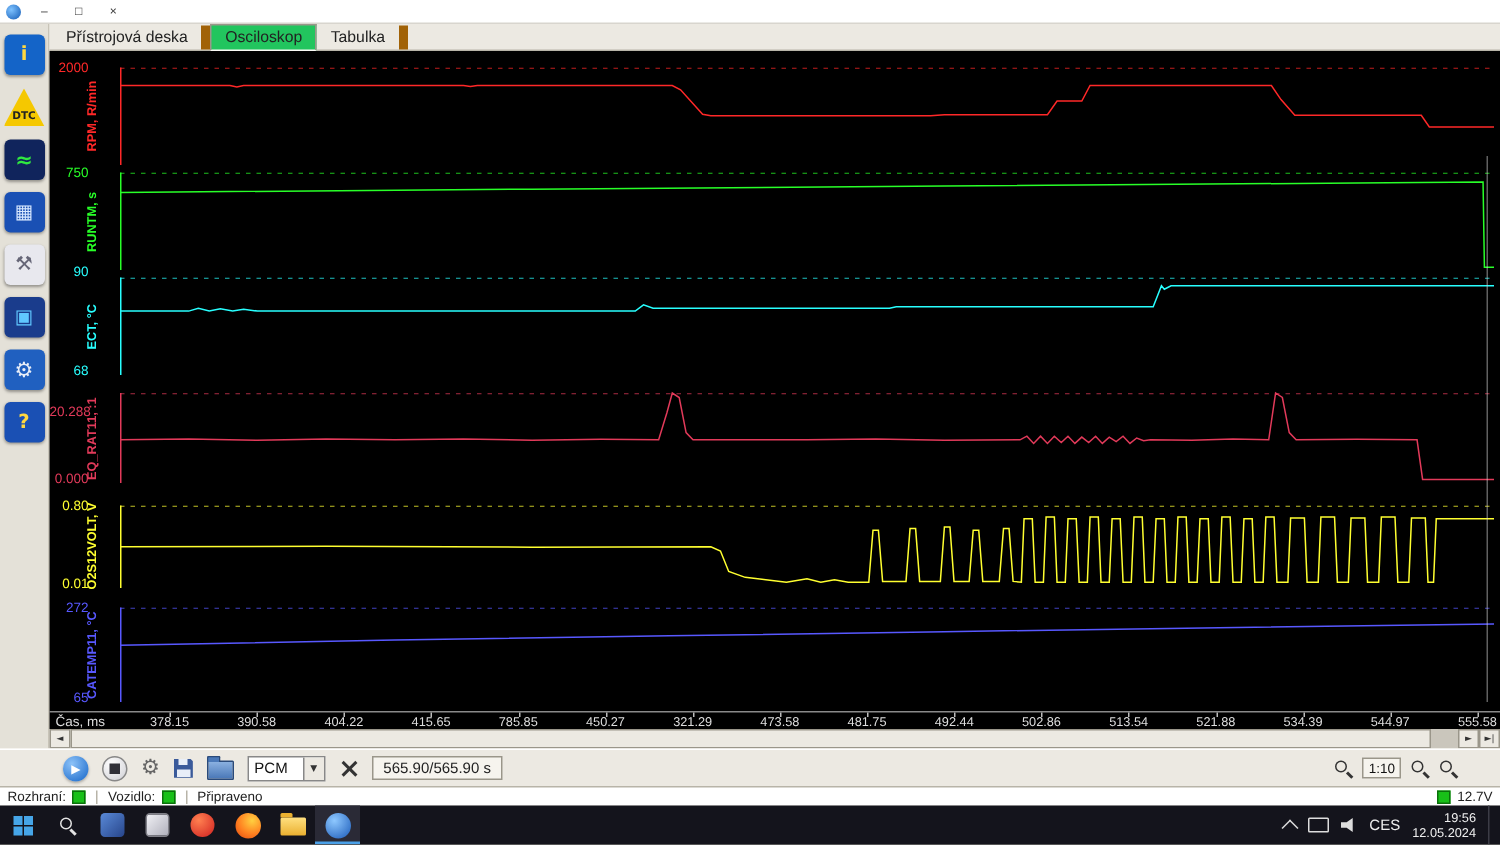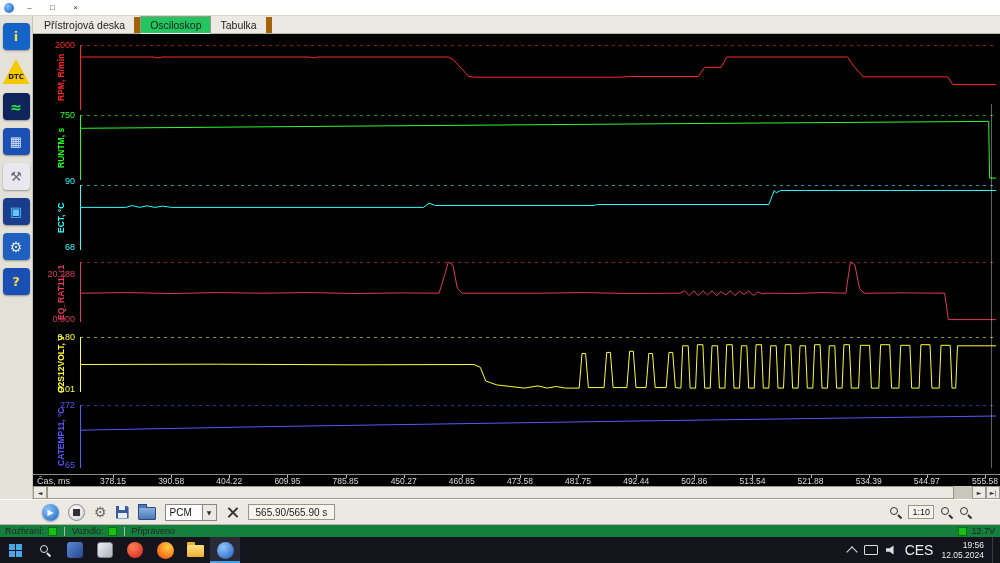--- a/index.html
+++ b/index.html
@@ -14,21 +14,21 @@
   .sidebar{position:absolute;left:0;top:16px;width:33px;height:483px;background:#e4e1d8;border-right:1px solid #c8c4b8;display:flex;flex-direction:column;align-items:center;padding-top:7px;box-sizing:border-box;gap:8px;}
   .side-ico{width:27px;height:27px;border-radius:4px;display:flex;align-items:center;justify-content:center;font-family:"DejaVu Sans",sans-serif;font-weight:bold;box-shadow:0 1px 2px rgba(0,0,0,.35);cursor:pointer;flex:0 0 auto;}
   .side-ico.triangle{clip-path:polygon(50% 4%,100% 96%,0 96%);border-radius:0;box-shadow:none;align-items:flex-end;padding-bottom:4px;box-sizing:border-box;}
   
   .tabbar{position:absolute;left:33px;top:16px;width:967px;height:18px;background:#ece9e2;border-bottom:1px solid #b8b4a8;display:flex;align-items:flex-end;padding-left:2px;box-sizing:border-box;}
   .tab{font-size:10.5px;color:#222;padding:2px 9px;border-right:6px solid #a16207;cursor:pointer;white-space:nowrap;}
   .tab.active{background:#22c55e;border:1px solid #9a968a;border-bottom:1px solid #fbfaf6;margin-bottom:-1px;}
   
   .scope{position:absolute;left:33px;top:34px;width:967px;height:452px;background:#000;}
   #plot{position:absolute;left:47px;top:10px;}
-  .ch-max,.ch-min{position:absolute;left:0;width:42px;text-align:right;font-size:9px;line-height:9px;}
+  .ch-max,.ch-min{position:absolute;left:0;width:26px;text-align:right;font-size:9px;line-height:9px;}
   .ch-name{position:absolute;left:22px;width:12px;font-size:8.5px;font-weight:bold;writing-mode:vertical-rl;transform:rotate(180deg);display:flex;align-items:center;justify-content:center;white-space:nowrap;}
   .xaxis{position:absolute;left:0;top:440px;width:967px;height:12px;border-top:1px solid #8a8a8a;box-sizing:border-box;}
   .xlabel{position:absolute;left:4px;top:1px;font-size:9px;color:#ddd;}
   .xtick{position:absolute;top:1px;width:44px;text-align:center;font-size:8.5px;color:#ddd;}
   .xtick::before{content:"";position:absolute;left:50%;top:-1px;width:1px;height:3px;background:#bbb;}
   
   .hscroll{position:absolute;left:33px;top:486px;width:967px;height:13px;background:#cac6bc;display:flex;}
   .sbtn{width:14px;height:13px;background:#ece9e2;border:1px solid #9a968a;box-sizing:border-box;font-size:6px;display:flex;align-items:center;justify-content:center;color:#333;font-family:"DejaVu Sans",sans-serif;cursor:pointer;flex:0 0 auto;}
   .strack{flex:1;position:relative;background:#cac6bc;}
   .sthumb{position:absolute;left:0;top:0;height:13px;width:98%;background:#ece9e2;border:1px solid #9a968a;box-sizing:border-box;cursor:pointer;}
@@ -50,21 +50,21 @@
   .xmark::before,.xmark::after{content:"";position:absolute;left:6px;top:0;width:2px;height:13px;background:#333;}
   .xmark::before{transform:rotate(45deg);}
   .xmark::after{transform:rotate(-45deg);}
   .time-display{height:16px;border:1px solid #9a968a;background:#f6f4ee;font-size:10px;padding:0 7px;color:#222;display:flex;align-items:center;box-sizing:border-box;}
   .tb-right{margin-left:auto;display:flex;align-items:center;gap:6px;padding-right:28px;}
   .mag{position:relative;width:13px;height:13px;cursor:pointer;}
   .mag::before{content:"";position:absolute;left:1px;top:1px;width:8px;height:8px;border:1.6px solid #333;border-radius:50%;box-sizing:border-box;}
   .mag::after{content:"";position:absolute;left:8.5px;top:8.5px;width:5px;height:2px;background:#333;transform:rotate(45deg);transform-origin:0 50%;}
   .ratio{height:14px;border:1px solid #9a968a;background:#f6f4ee;font-size:9px;padding:0 3px;display:flex;align-items:center;box-sizing:border-box;color:#111;}
   
-  .statusbar{position:absolute;left:0;top:524px;width:1000px;height:13px;background:#15803d;border-top:1px solid #b8b4a8;display:flex;align-items:center;font-size:9px;color:#222;padding:0 5px;box-sizing:border-box;gap:4px;}
+  .statusbar{position:absolute;left:0;top:524px;width:1000px;height:13px;background:#ffffff;border-top:1px solid #b8b4a8;display:flex;align-items:center;font-size:9px;color:#222;padding:0 5px;box-sizing:border-box;gap:4px;}
   .gsq{width:9px;height:9px;background:#18c018;border:1px solid #0a700a;box-sizing:border-box;flex:0 0 auto;}
   .sb-sep{width:1px;height:9px;background:#b8b4a8;margin:0 3px;}
   .sb-spacer{flex:1;}
   
   .taskbar{position:absolute;left:0;top:537px;width:1000px;height:26px;background:#14141c;display:flex;align-items:center;color:#eee;}
   .tb-slot{width:30px;height:26px;display:flex;align-items:center;justify-content:center;cursor:pointer;flex:0 0 auto;}
   .tb-slot.active{background:#2a2a36;box-shadow:inset 0 -2px 0 #4aa0e8;}
   .winlogo{display:grid;grid-template-columns:6px 6px;grid-template-rows:6px 6px;gap:1px;}
   .winlogo div{background:#46a6e8;}
   .search-ico{position:relative;width:13px;height:13px;}
@@ -74,21 +74,21 @@
   .i-graybox{width:16px;height:16px;border-radius:3px;background:linear-gradient(135deg,#f0f0f4,#b0b0bc);border:1px solid #808088;box-sizing:border-box;}
   .i-redcircle{width:16px;height:16px;border-radius:50%;background:radial-gradient(circle at 35% 30%,#ff8050,#d02020);}
   .i-firefox{width:17px;height:17px;border-radius:50%;background:radial-gradient(circle at 65% 30%,#ffd040,#ff8020 55%,#e04810);}
   .i-folder{width:17px;height:12px;background:linear-gradient(#ffe080,#eab030);border-radius:1px;position:relative;margin-top:2px;}
   .i-folder::before{content:"";position:absolute;top:-3px;left:0;width:8px;height:3px;background:#eab030;border-radius:1px 1px 0 0;}
   .i-forscan{width:17px;height:17px;border-radius:50%;background:radial-gradient(circle at 35% 30%,#8ec8ff,#1a5ab8);}
   .tray{margin-left:auto;display:flex;align-items:center;gap:8px;padding-right:3px;}
   .chev{width:7px;height:7px;border-top:1.5px solid #ddd;border-right:1.5px solid #ddd;transform:rotate(-45deg);margin-top:3px;cursor:pointer;}
   .disp-ico{width:12px;height:8px;border:1px solid #ddd;border-radius:1px;cursor:pointer;}
   .spk-ico{width:11px;height:10px;background:#ddd;clip-path:polygon(0 32%,35% 32%,72% 4%,72% 96%,35% 68%,0 68%);cursor:pointer;}
-  .lang{font-size:14px;cursor:pointer;}
+  .lang{font-size:10px;cursor:pointer;}
   .clock{display:flex;flex-direction:column;align-items:flex-end;font-size:8.5px;line-height:1.2;cursor:pointer;}
   .sliver{width:5px;height:26px;border-left:1px solid #3c3c46;box-sizing:border-box;cursor:pointer;}
 </style>
 </head>
 <body>
 
 <div id="app">
 
   <div class="titlebar">
     <span class="app-ico"></span>
@@ -155,24 +155,24 @@
         <span class="ch-max" style="top: 367px; color: rgb(88, 88, 255);">272</span>
         <span class="ch-min" style="top: 427px; color: rgb(88, 88, 255);">65</span>
         <div class="ch-name" style="top: 371px; height: 63px; color: rgb(88, 88, 255);">CATEMP11, °C</div>
       </div>
     <div class="xaxis">
       <span class="xlabel">Čas, ms</span>
       <div id="ticks">
           <span class="xtick" style="left: 58px;">378.15</span>
           <span class="xtick" style="left: 116.13px;">390.58</span>
           <span class="xtick" style="left: 174.26px;">404.22</span>
-          <span class="xtick" style="left: 232.39px;">609.95</span>
+          <span class="xtick" style="left: 232.39px;">415.65</span>
           <span class="xtick" style="left: 290.52px;">785.85</span>
           <span class="xtick" style="left: 348.65px;">450.27</span>
-          <span class="xtick" style="left: 406.78px;">460.85</span>
+          <span class="xtick" style="left: 406.78px;">321.29</span>
           <span class="xtick" style="left: 464.91px;">473.58</span>
           <span class="xtick" style="left: 523.04px;">481.75</span>
           <span class="xtick" style="left: 581.17px;">492.44</span>
           <span class="xtick" style="left: 639.3px;">502.86</span>
           <span class="xtick" style="left: 697.43px;">513.54</span>
           <span class="xtick" style="left: 755.56px;">521.88</span>
           <span class="xtick" style="left: 813.69px;">534.39</span>
           <span class="xtick" style="left: 871.82px;">544.97</span>
           <span class="xtick" style="left: 929.95px;">555.58</span>
         </div>

